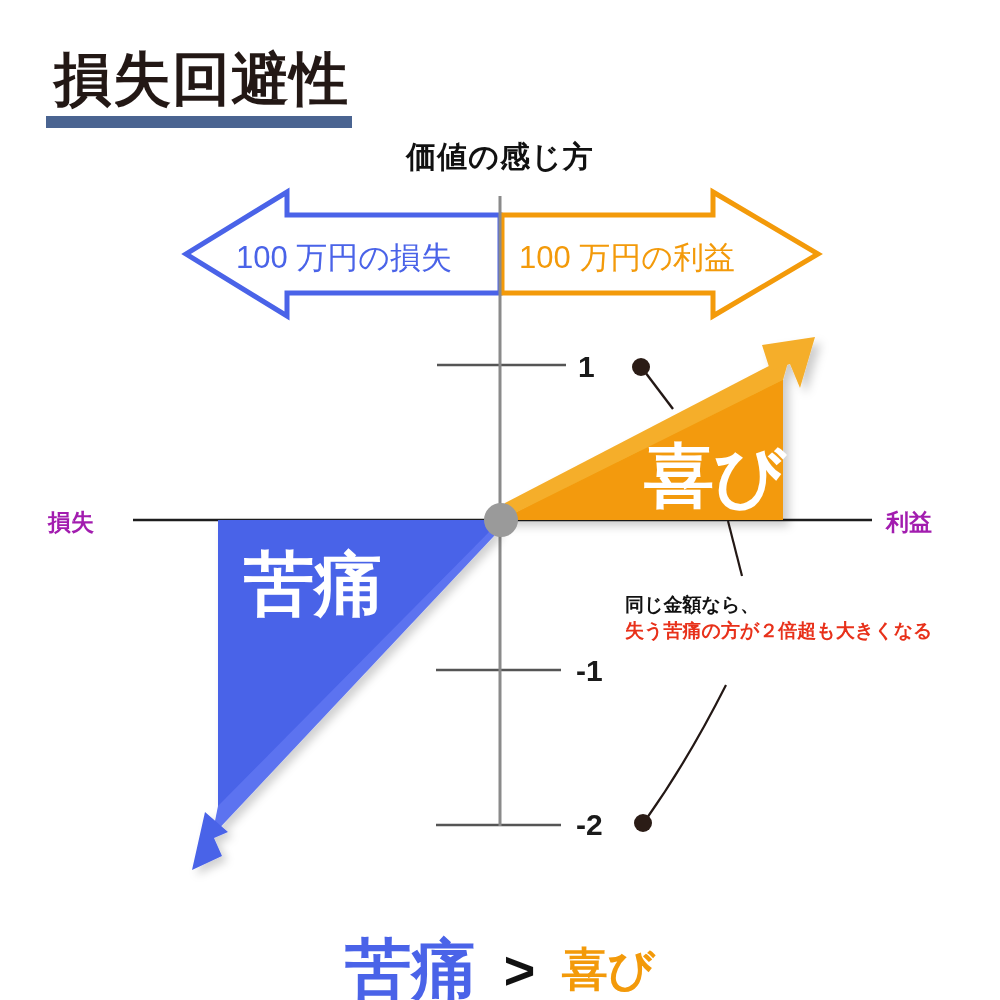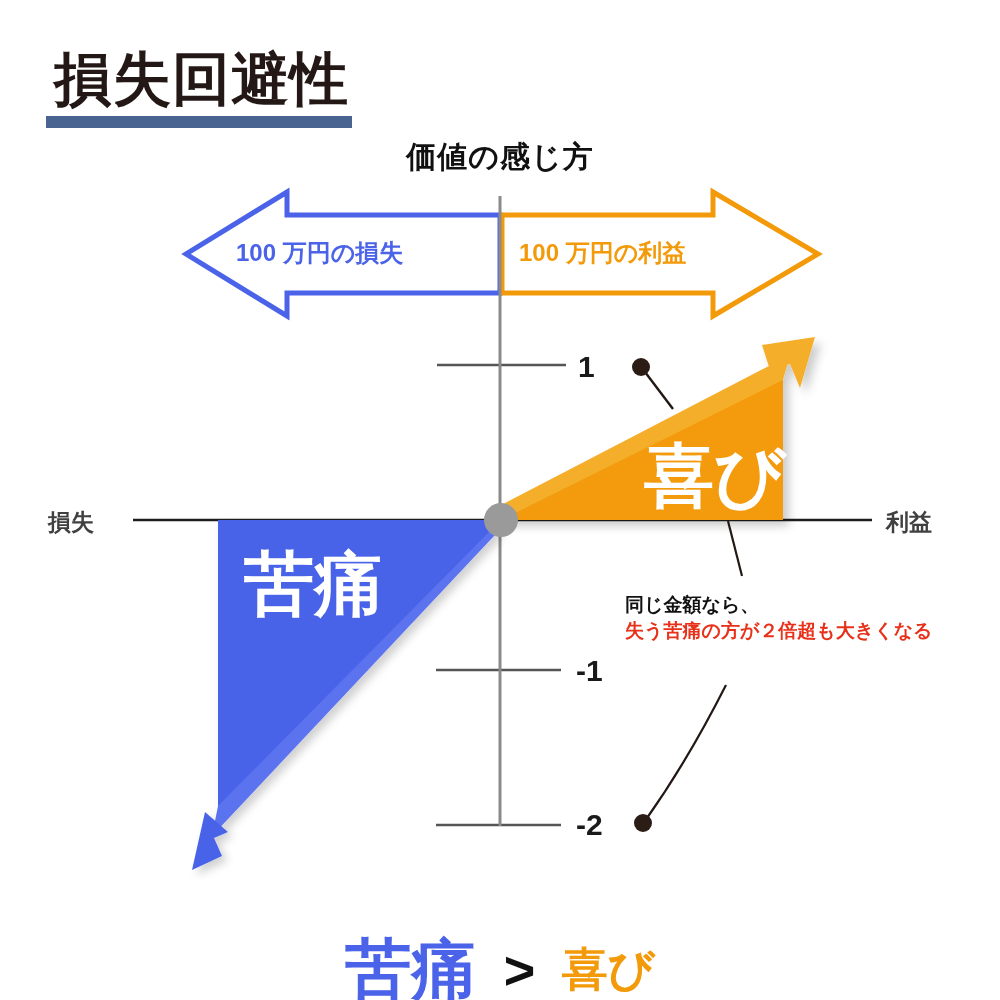--- a/index.html
+++ b/index.html
@@ -31,29 +31,29 @@
     text-align:center;
     font-size:30px; font-weight:bold; color:#111111;
     letter-spacing:1px;
   }
 
   
   .svg-layer { position:absolute; left:0; top:0; width:1000px; height:1000px; }
 
   .banner-text {
     position:absolute;
-    font-size:24px; font-weight:bold; letter-spacing:0px;
+    font-size:31px; font-weight:normal; letter-spacing:0px;
     white-space:nowrap;
   }
   .banner-text.loss { left:236px; top:237px; color:#4A63E8; }
   .banner-text.gain { left:519px; top:237px; color:#F39A0A; }
 
   
   .axis-label {
-    position:absolute; font-size:23px; font-weight:bold; color:#404040;
+    position:absolute; font-size:23px; font-weight:bold; color:#a21caf;
     white-space:nowrap;
   }
   .axis-label.left  { left:48px;  top:507px; }
   .axis-label.right { left:886px; top:507px; }
 
   .tick-label {
     position:absolute; font-size:30px; font-weight:bold; color:#1a1a1a;
     white-space:nowrap;
   }
   .tick-label.t1  { left:578px; top:350px; }

